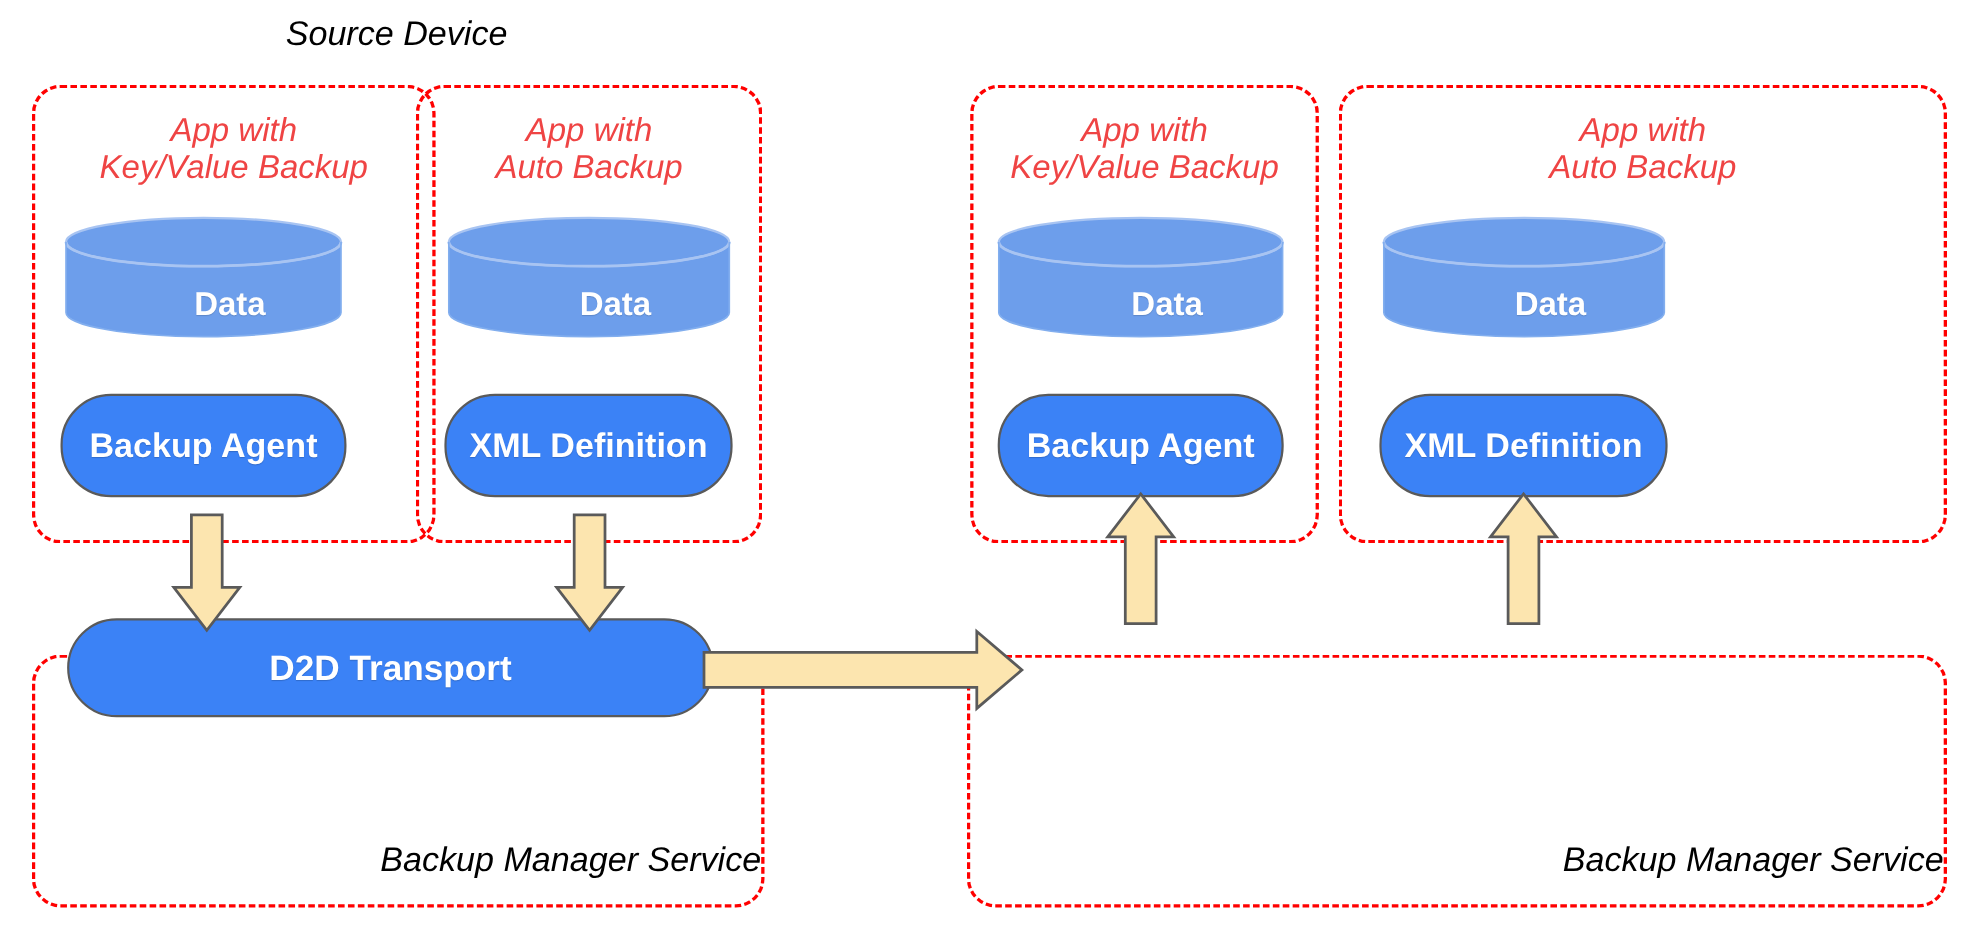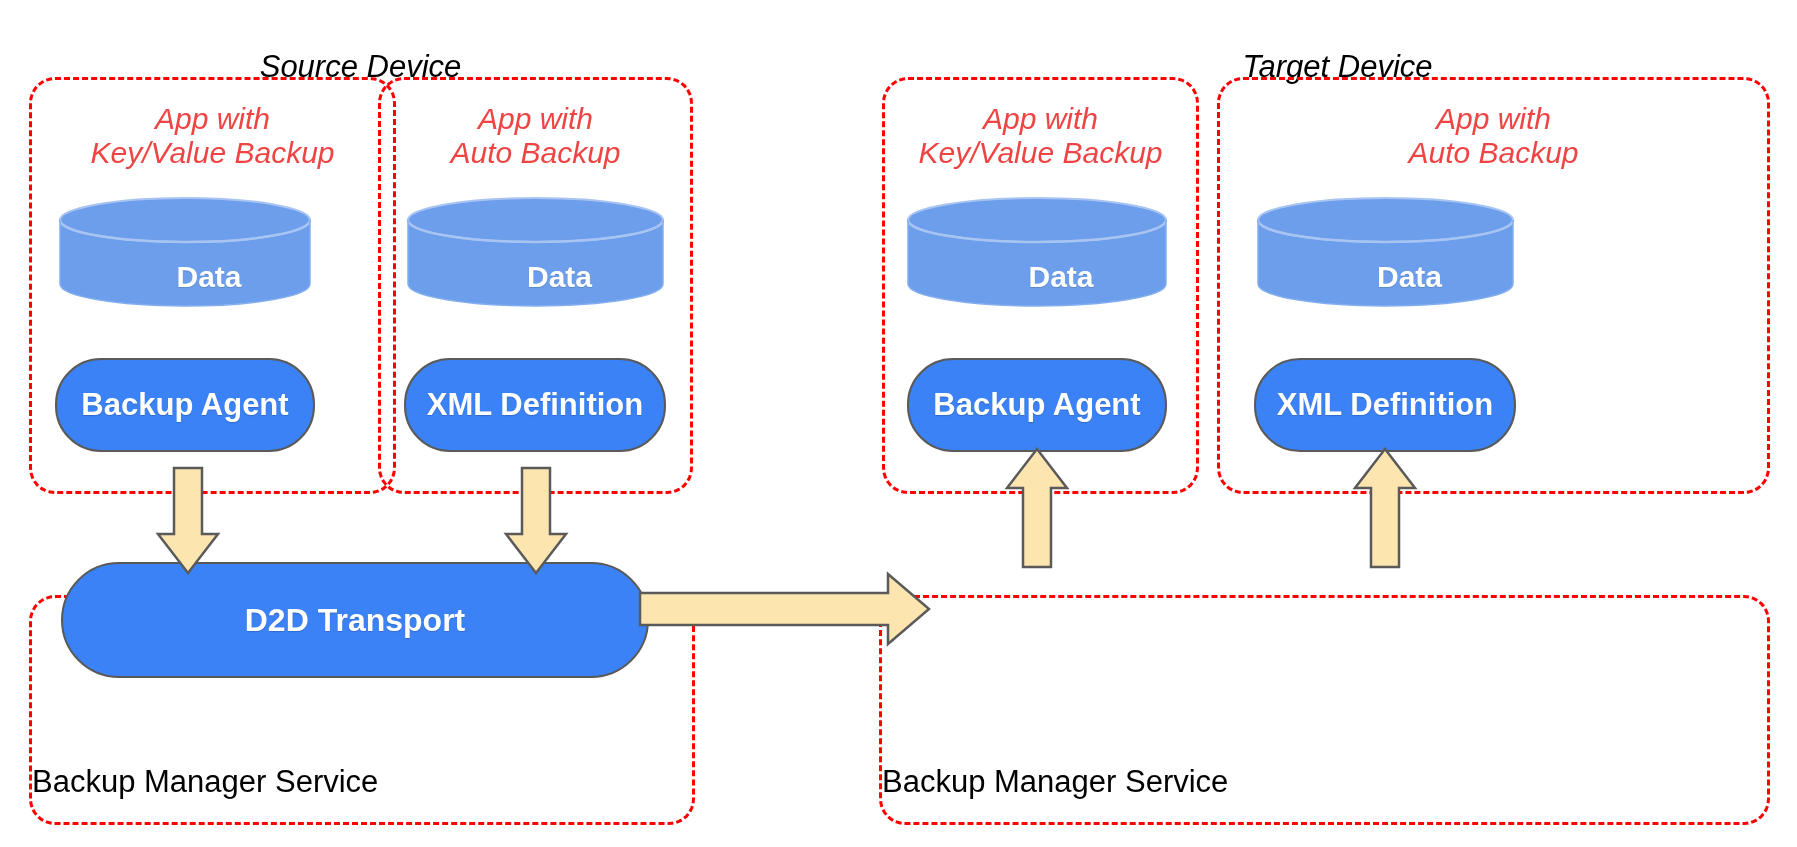--- a/index.html
+++ b/index.html
@@ -22,21 +22,20 @@
   
   .device-title {
     position: absolute;
     text-align: center;
     font-style: italic;
     font-size: 31px;
     color: #000000;
     line-height: 1.1;
     white-space: nowrap;
     font-family: "Liberation Sans", sans-serif;
-    margin-top: 36px;
   }
 
   
   .dashed-box {
     position: absolute;
     border: 3px dashed #ff0000;
     border-radius: 26px;
     box-sizing: border-box;
     background: transparent;
   }
@@ -52,21 +51,22 @@
     line-height: 1.12;
     color: #ef4444;
     font-family: "Liberation Sans", sans-serif;
   }
 
   .service-caption {
     position: absolute;
     left: 0;
     right: 0;
     bottom: 22px;
-    text-align: left;
+    text-align: right;
+    font-style: italic;
     font-size: 31px;
     color: #000000;
     font-family: "Liberation Sans", sans-serif;
   }
 
   
   .cylinder {
     position: absolute;
   }
   .cylinder svg {
@@ -111,21 +111,20 @@
   }
   .arrow svg { display: block; overflow: visible; }
 </style>
 </head>
 <body>
 
 <div id="canvas">
 
   <div class="device-title" style="left:178px; top:14px; width:365px;">Source Device</div>
 
-  <div class="device-title" style="left:1155px; top:14px; width:365px;">Target Device</div>
 
   <div class="dashed-box" style="left:29px; top:77px; width:367px; height:417px;">
     <div class="app-caption">
       <span>App with</span><br>
       <span>Key/Value Backup</span>
     </div>
   </div>
 
   <div class="cylinder" style="left:60px; top:198px; width:250px; height:108px;">
     <svg width="250" height="108" viewBox="0 0 250 108" aria-hidden="true">
@@ -197,21 +196,21 @@
     </svg>
     <div class="cyl-label">Data</div>
   </div>
 
   <div class="pill small" style="left:1254px; top:358px; width:262px; height:94px;">XML Definition</div>
 
   <div class="dashed-box" style="left:29px; top:595px; width:666px; height:230px;">
     <div class="service-caption">Backup Manager Service</div>
   </div>
 
-  <div class="pill wide" style="left:61px; top:562px; width:588px; height:116px;">D2D Transport</div>
+  <div class="pill wide" style="left:61px; top:562px; width:588px; height:90px;">D2D Transport</div>
 
   <div class="dashed-box" style="left:879px; top:595px; width:891px; height:230px;">
     <div class="service-caption">Backup Manager Service</div>
   </div>
 
 
   <div class="arrow" style="left:157px; top:468px; width:62px; height:106px;">
     <svg width="62" height="106" viewBox="0 0 62 106" aria-hidden="true">
       <path d="M17,0 L45,0 L45,66 L61,66 L31,105 L1,66 L17,66 Z" fill="#fce5af" stroke="#5a5a5a" stroke-width="2.5" stroke-linejoin="miter"></path>
     </svg>

